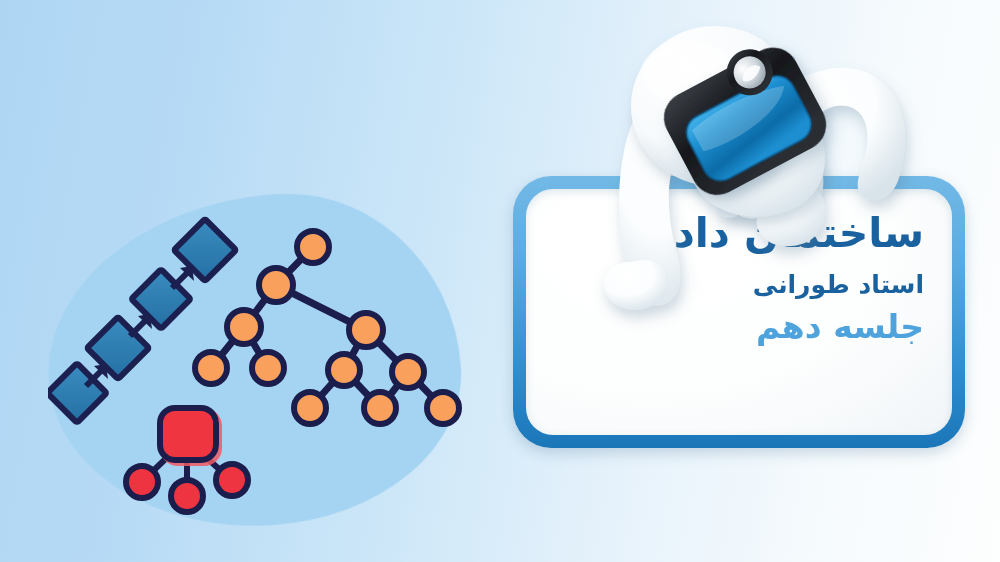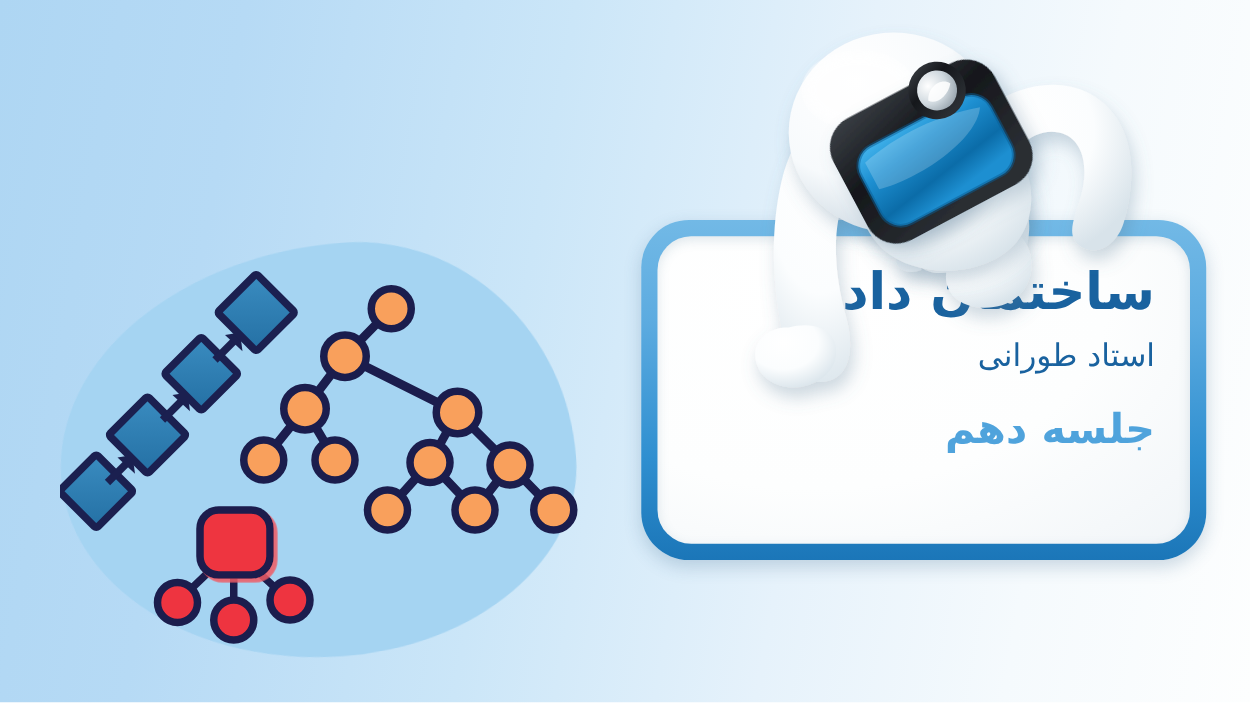--- a/index.html
+++ b/index.html
@@ -51,27 +51,27 @@
     direction:rtl;
   }
   .t-main {
     font-family:"DejaVu Sans", sans-serif;
     font-size:41px; font-weight:bold; color:#19629f;
     letter-spacing:-1px; line-height:1.12;
     text-shadow:0 1px 1px rgba(255,255,255,.9);
   }
   .t-sub {
     font-family:"DejaVu Sans", sans-serif;
-    font-size:25px; font-weight:normal; color:#19629f;
+    font-size:25px; font-weight:bold; color:#19629f;
     margin-top:14px; line-height:1.15;
   }
   .t-session {
     font-family:"DejaVu Sans", sans-serif;
     font-size:33px; font-weight:bold; color:#4fa3dc;
-    margin-top:24px; line-height:1.15;text-align:right;
+    margin-top:8px; line-height:1.15;text-align:right;
   }
 </style>
 </head>
 <body>
 
 <div id="slide">
 
   <div class="blob"></div>
 
   <svg class="illus" viewBox="0 0 420 340">

